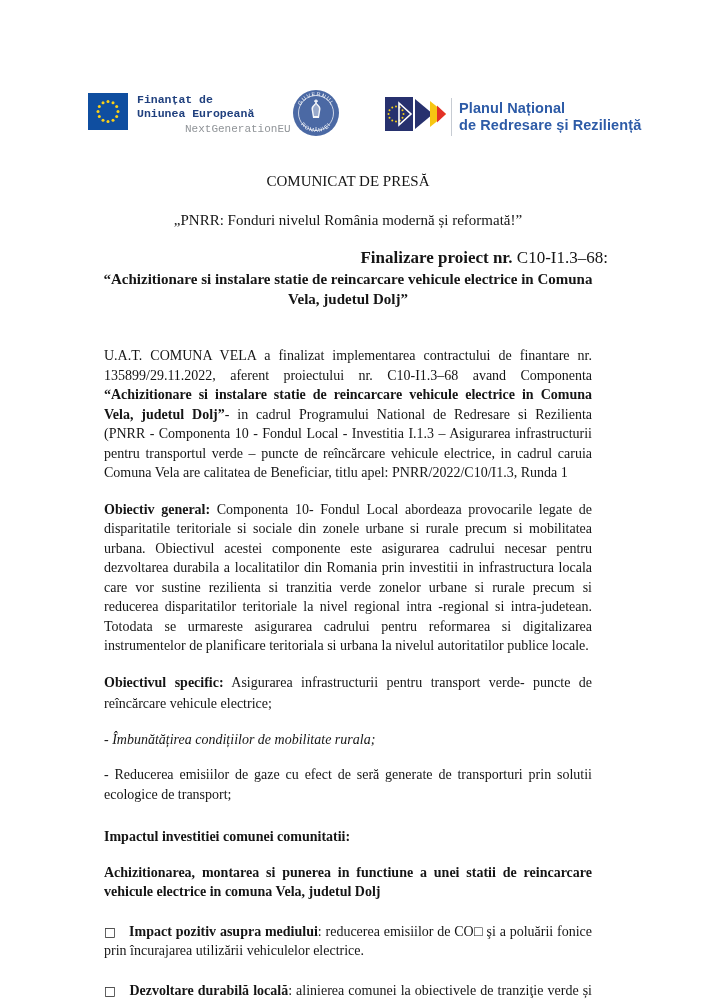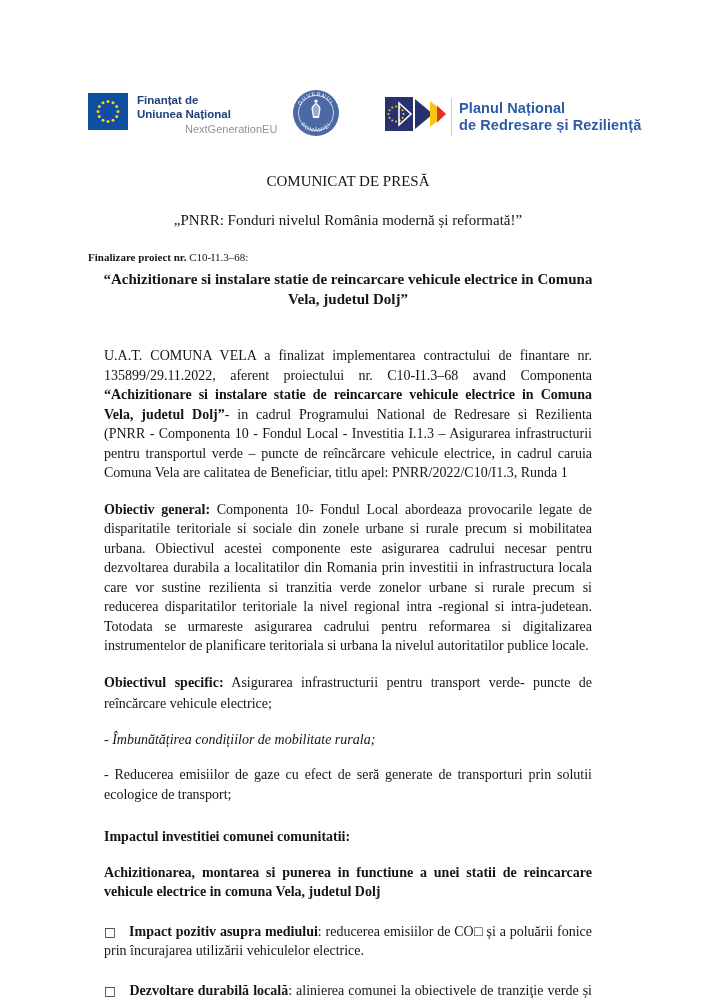--- a/index.html
+++ b/index.html
@@ -4,33 +4,33 @@
 <style>
   html,body{margin:0;padding:0;background:#ffffff;}
   .page{
     position:relative;width:701px;height:1000px;background:#ffffff;overflow:hidden;
     font-family:"Liberation Serif","DejaVu Sans",serif;color:#151515;
   }
   
   .header{position:absolute;left:0;top:0;width:701px;height:150px;}
   .eu-logo{position:absolute;left:88px;top:93px;display:flex;align-items:flex-start;}
   .eu-flag{flex:0 0 auto;}
-  .eu-text{margin-left:9px;font-family:Liberation Sans, sans-serif;}
+  .eu-text{margin-left:9px;font-family:Liberation Mono, monospace;}
   .eu-funded{font-weight:bold;color:#20407e;font-size:11.5px;line-height:14px;}
   .eu-sub{color:#909498;font-size:11px;line-height:13px;margin-top:2px;margin-left:48px;}
   .gov-logo{position:absolute;left:292px;top:89px;}
   .pnrr-logo{position:absolute;left:385px;top:95px;display:flex;align-items:center;}
   .pnrr-sep{width:1px;height:38px;background:#c7ccd3;margin:0 7px 0 4px;}
   .pnrr-text{font-family:"Liberation Sans","DejaVu Sans",sans-serif;font-weight:bold;
              color:#2d5ba7;font-size:14.5px;line-height:17px;letter-spacing:0.1px;}
   
   .doc{position:absolute;left:88px;top:172px;width:520px;}
   .h-press{text-align:center;font-size:15px;line-height:18px;}
   .h-slogan{text-align:center;font-size:15px;line-height:18px;margin-top:21px;}
-  .h-final{text-align:left;font-size:11px;line-height:19px;margin-top:19px;}
+  .h-final{text-align:right;font-size:17px;line-height:19px;margin-top:19px;}
   .h-title{text-align:center;font-size:15px;font-weight:bold;line-height:20px;margin-top:2px;}
   .p{font-size:14px;line-height:19.5px;text-align:justify;margin:16px;}
   .p1{margin-top:37px;}
   .p2{margin-top:17px;}
   .p3{line-height:21px;}
   .li{margin-top:9px;font-style:italic;}
   .li2{margin-top:3px;}
   .impact-h{margin-top:23px;font-weight:bold;font-size:14px;line-height:19.5px;}
   .impact-t{margin-top:15px;font-weight:bold;}
   .bullet{margin-top:20px;}
@@ -59,21 +59,21 @@
               <circle cx="15" cy="27.2" r="1.5"></circle>
             <circle cx="11.3" cy="23.5" r="1.5"></circle>
               <circle cx="10" cy="18.5" r="1.5"></circle>
             <circle cx="11.3" cy="13.5" r="1.5"></circle>
               <circle cx="15" cy="9.8" r="1.5"></circle>
           </g>
         </svg>
       </span>
       <span class="eu-text">
         <div class="eu-funded">Finanțat de</div>
-        <div class="eu-funded">Uniunea Național</div>
+        <div class="eu-funded">Uniunea Europeană</div>
         <div class="eu-sub">NextGenerationEU</div>
       </span>
     </div>
 
     <div class="gov-logo">
       <svg width="48" height="48" viewBox="0 0 48 48">
         <circle cx="24" cy="24" r="23" fill="#4b69a4"></circle>
         <circle cx="24" cy="24" r="17.5" fill="none" stroke="#ffffff" stroke-width="0.8" opacity="0.9"></circle>
         <defs>
           <path id="arcTop" d="M 7,24 A 17,17 0 0 1 41,24" fill="none"></path>

